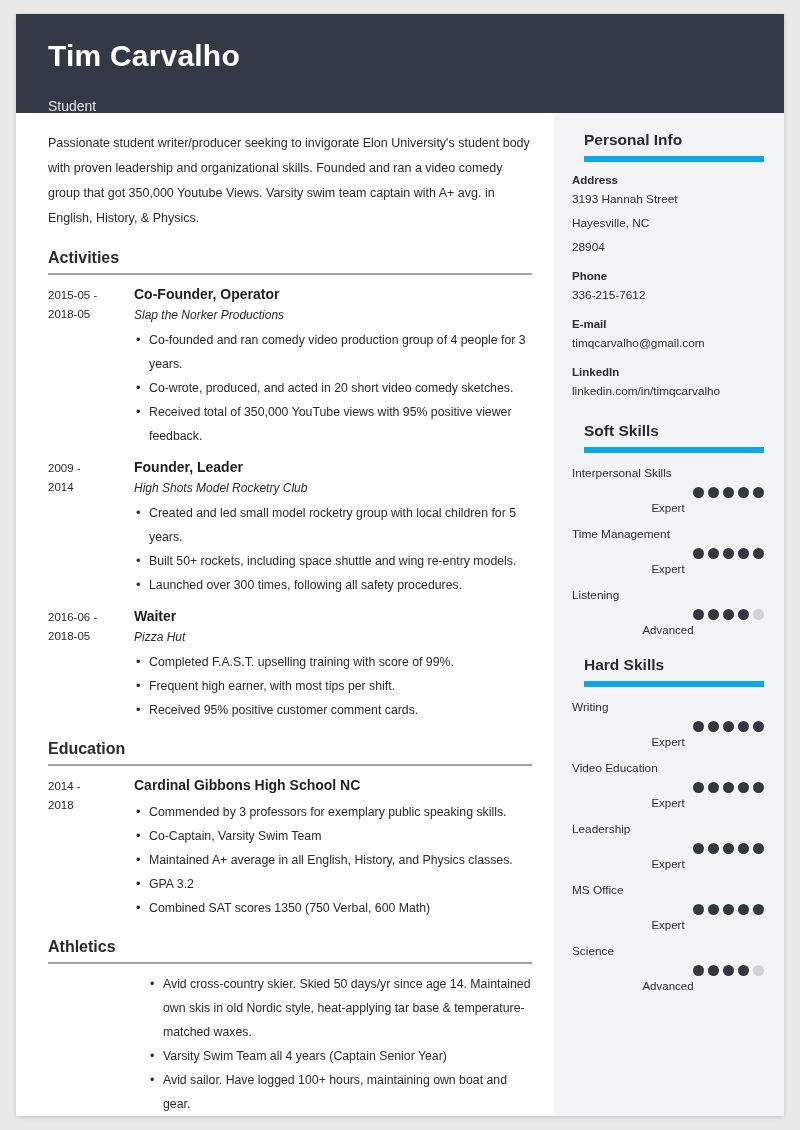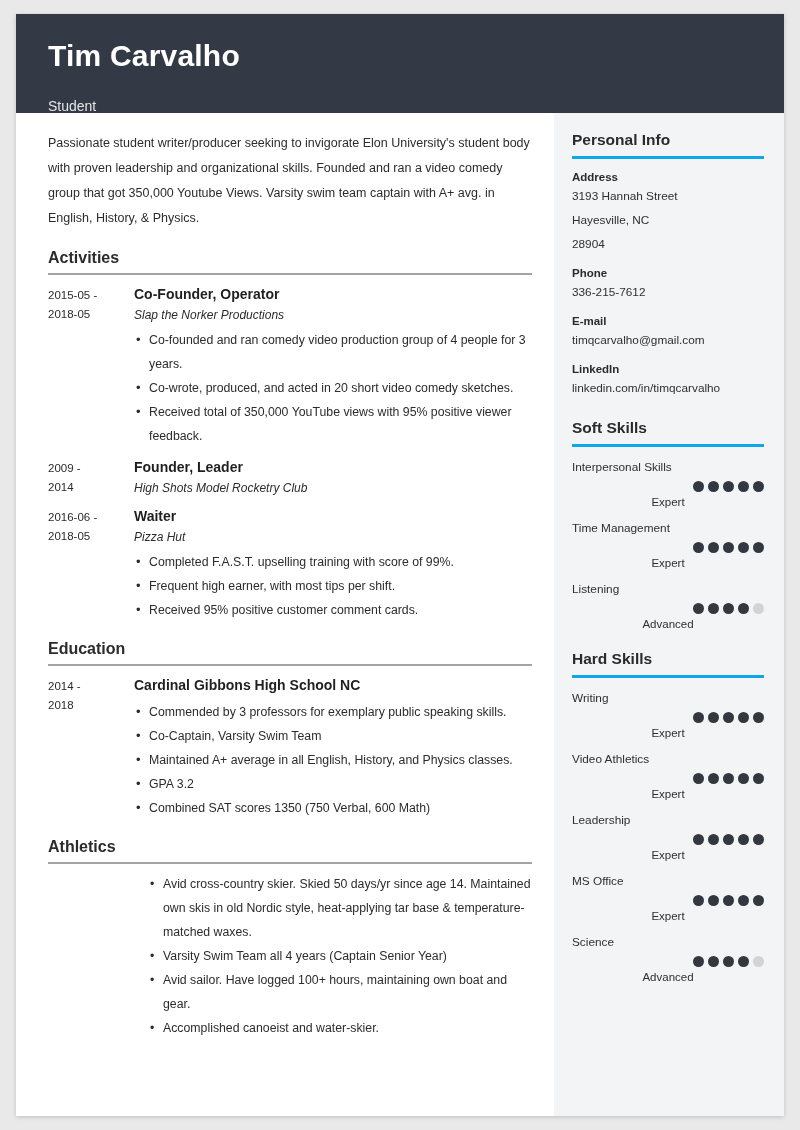--- a/index.html
+++ b/index.html
@@ -138,23 +138,23 @@
   .indent-bullets li:before {
     content: "\2022";
     position: absolute;
     left: -13px;
     top: 0;
   }
   h2.side-section {
     font-size: 15.5px;
     font-weight: bold;
     color: #2b2b2b;
-    margin: 0 0 6px 0;
+    margin: 0 0 6px 12px;
     padding-bottom: 7px;
-    border-bottom: 3px solid #0ea5e9;
+    border-bottom: 6px solid #0ea5e9;
   }
   h2.side-section.spaced {
     margin-top: 20px;
   }
   .info-label {
     font-size: 11.5px;
     font-weight: bold;
     color: #2b2b2b;
     margin-top: 12px;
   }
@@ -223,20 +223,25 @@
               <li>Received total of 350,000 YouTube views with 95% positive viewer feedback.</li>
             </ul>
           </div>
         </div>
 
         <div class="entry">
           <div class="dates">2009 -<br>2014</div>
           <div class="content">
             <div class="role">Founder, Leader</div>
             <div class="org">High Shots Model Rocketry Club</div>
+            <ul class="bullets">
+              <li>Created and led small model rocketry group with local children for 5 years.</li>
+              <li>Built 50+ rockets, including space shuttle and wing re-entry models.</li>
+              <li>Launched over 300 times, following all safety procedures.</li>
+            </ul>
           </div>
         </div>
 
         <div class="entry">
           <div class="dates">2016-06 -<br>2018-05</div>
           <div class="content">
             <div class="role">Waiter</div>
             <div class="org">Pizza Hut</div>
             <ul class="bullets">
               <li>Completed F.A.S.T. upselling training with score of 99%.</li>
@@ -327,21 +332,21 @@
 
         <div class="skill">
           <div class="skill-name">Writing</div>
           <div class="dots">
             <span class="dot"></span><span class="dot"></span><span class="dot"></span><span class="dot"></span><span class="dot"></span>
           </div>
           <div class="skill-level">Expert</div>
         </div>
 
         <div class="skill">
-          <div class="skill-name">Video Athletics</div>
+          <div class="skill-name">Video Education</div>
           <div class="dots">
             <span class="dot"></span><span class="dot"></span><span class="dot"></span><span class="dot"></span><span class="dot"></span>
           </div>
           <div class="skill-level">Expert</div>
         </div>
 
         <div class="skill">
           <div class="skill-name">Leadership</div>
           <div class="dots">
             <span class="dot"></span><span class="dot"></span><span class="dot"></span><span class="dot"></span><span class="dot"></span>

